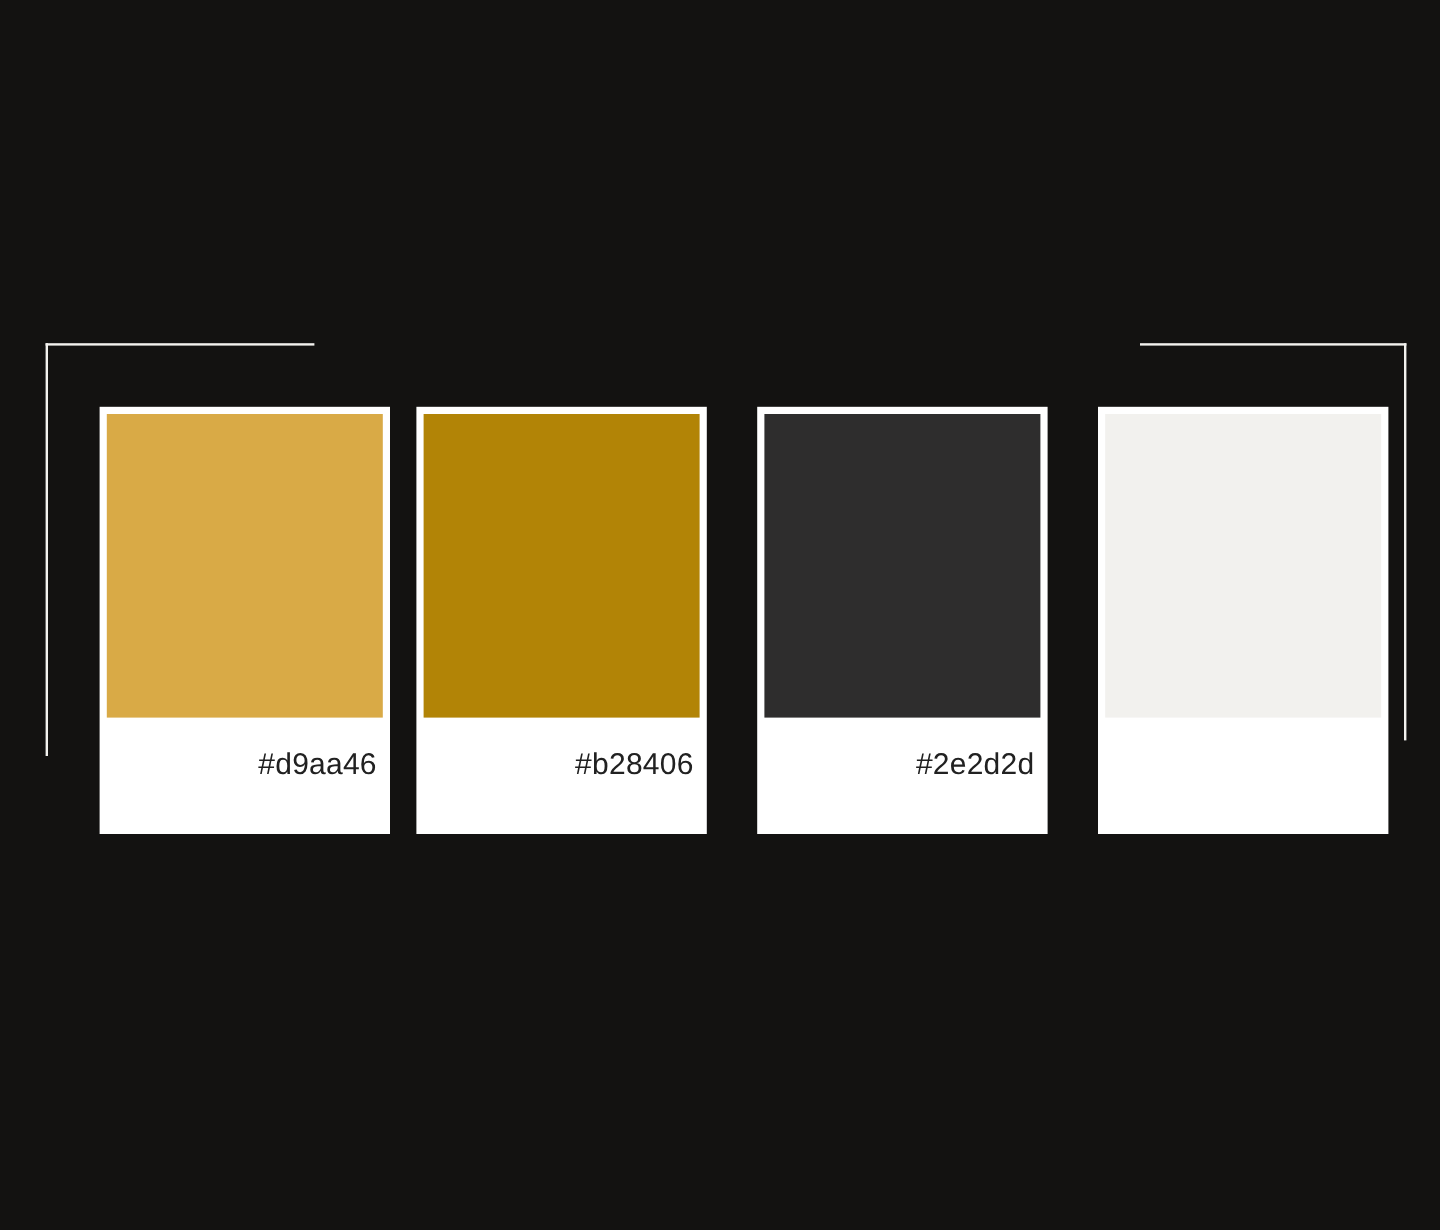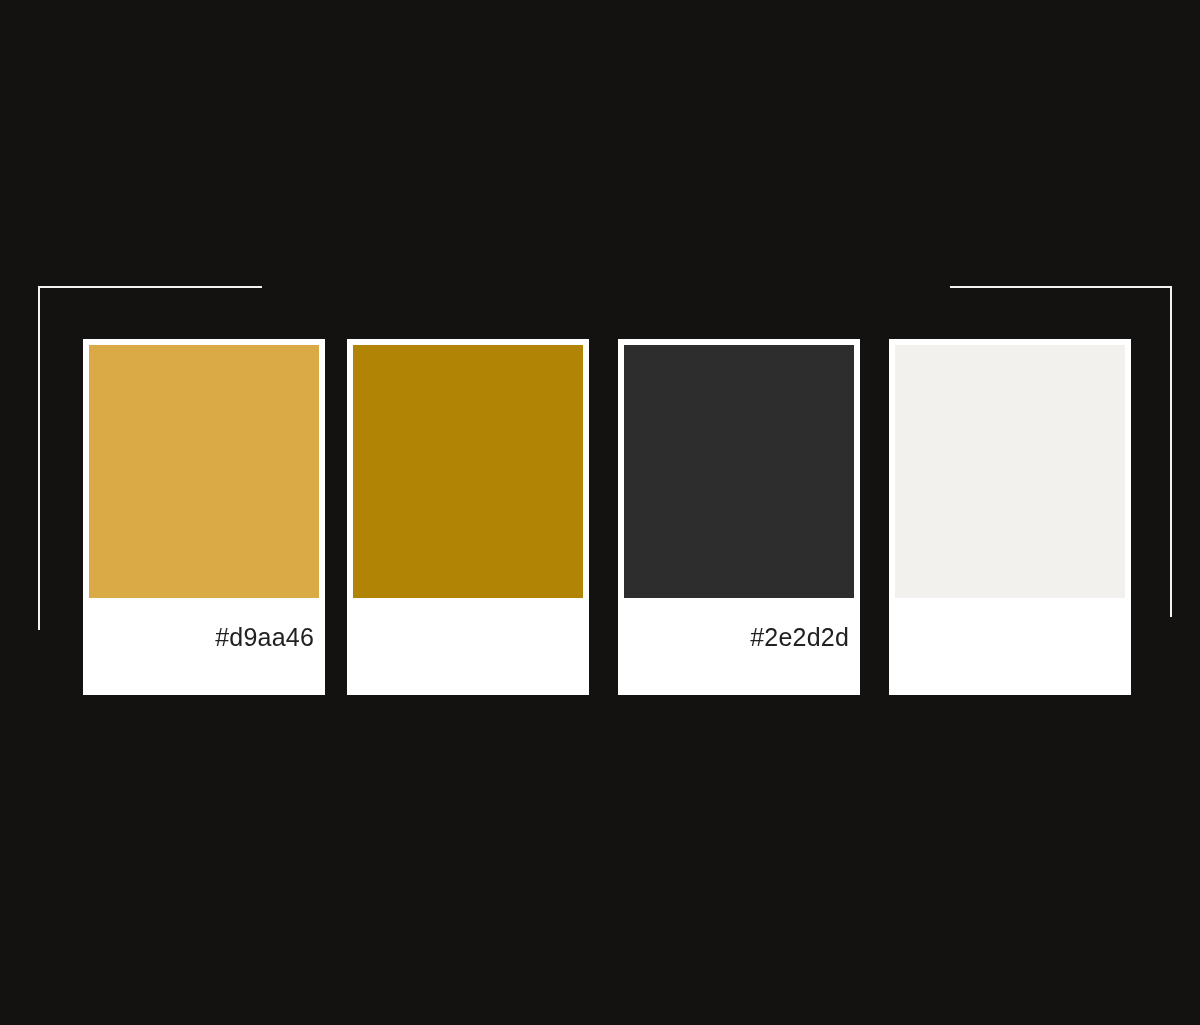--- a/index.html
+++ b/index.html
@@ -47,21 +47,21 @@
     width: 242px;
     height: 356px;
     background: #ffffff;
     box-sizing: border-box;
     padding: 6px 6px 0 6px;
     display: flex;
     flex-direction: column;
     flex: 0 0 auto;
     align-items: flex-end;
   }
-  .swatch-card.card-gap-wide { margin-left: 7px; }
+  .swatch-card.card-gap-wide { margin-left: 20px; }
   .swatch-chip {
     width: 100%;
     height: 253px;
     flex: 0 0 auto;
   }
   .swatch-meta {
     flex: 1 1 auto;
     display: flex;
     align-items: center;
     justify-content: flex-end;
@@ -90,20 +90,23 @@
 
     <div class="swatch-card" style="background: rgb(255, 255, 255);">
       <div class="swatch-chip" style="background: rgb(217, 170, 70);"></div>
       <div class="swatch-meta">
         <span class="swatch-hex" style="color: rgb(33, 33, 33);">#d9aa46</span>
       </div>
     </div>
 
     <div class="swatch-card" style="background: rgb(255, 255, 255);">
       <div class="swatch-chip" style="background: rgb(178, 132, 6);"></div>
+      <div class="swatch-meta">
+        <span class="swatch-hex" style="color: rgb(33, 33, 33);">#b28406</span>
+      </div>
     </div>
 
     <div class="swatch-card card-gap-wide" style="background: rgb(255, 255, 255);">
       <div class="swatch-chip" style="background: rgb(46, 45, 45);"></div>
       <div class="swatch-meta">
         <span class="swatch-hex" style="color: rgb(33, 33, 33);">#2e2d2d</span>
       </div>
     </div>
 
     <div class="swatch-card card-gap-wide" style="background: rgb(255, 255, 255);">

